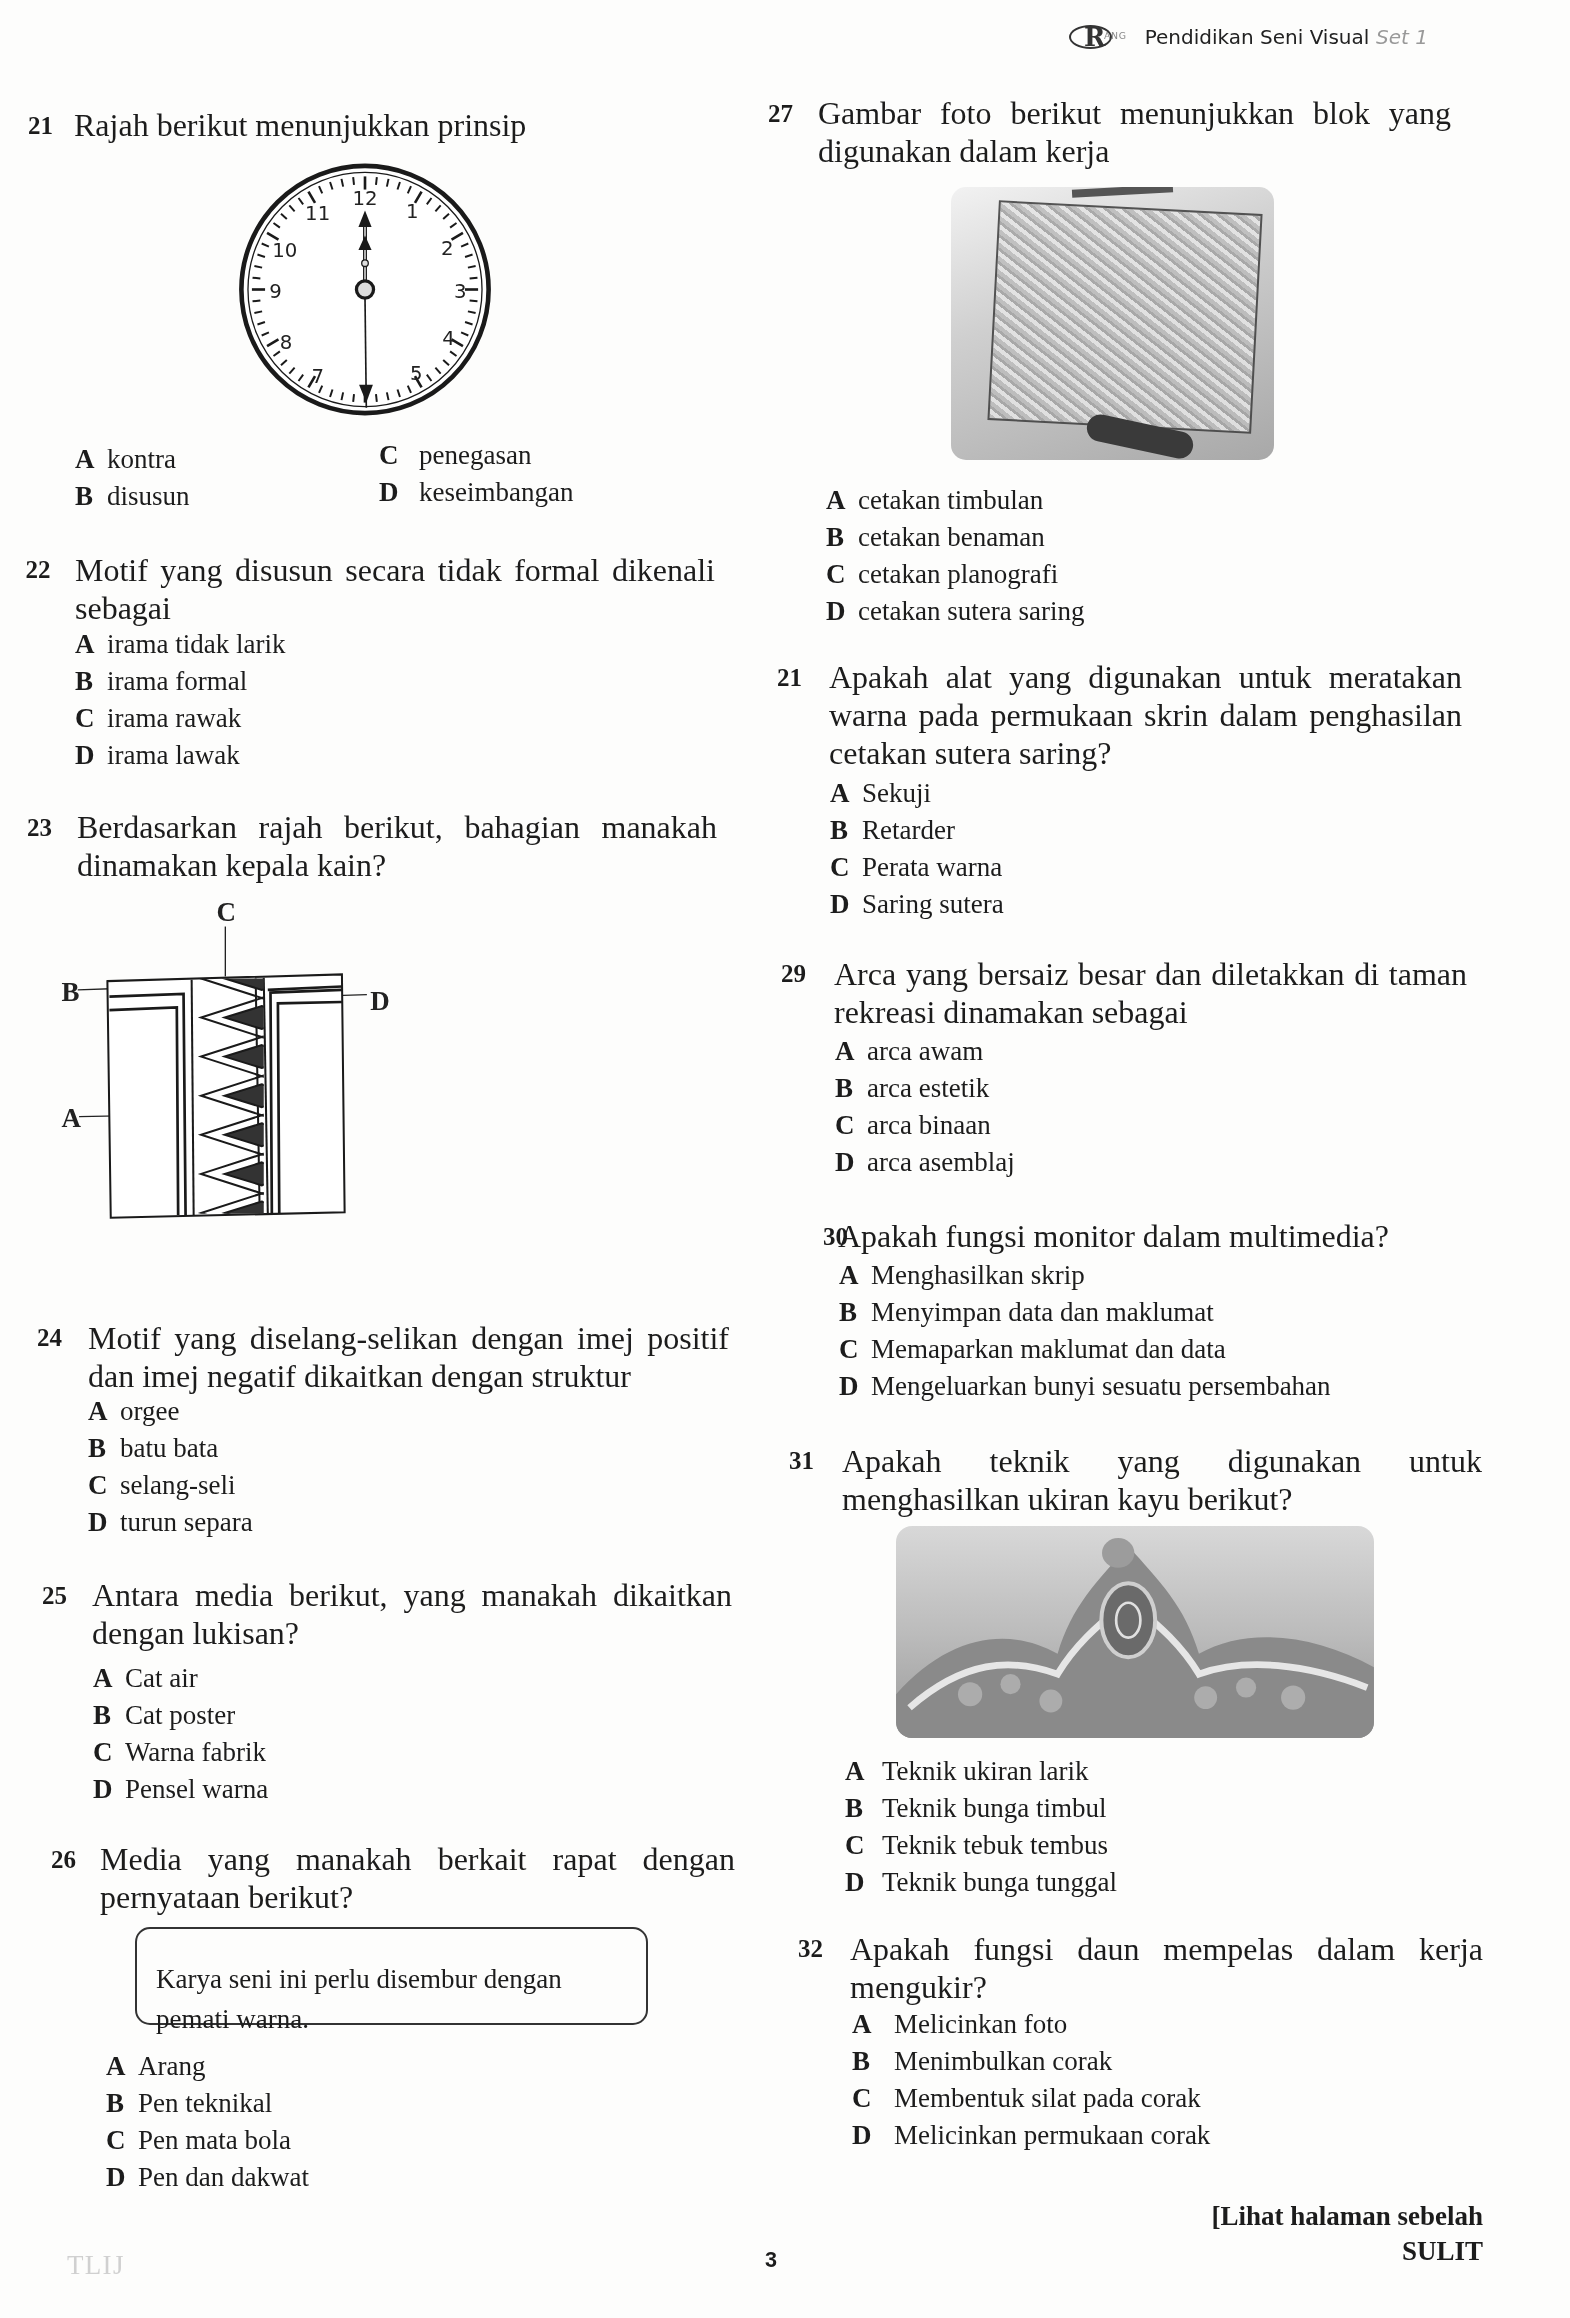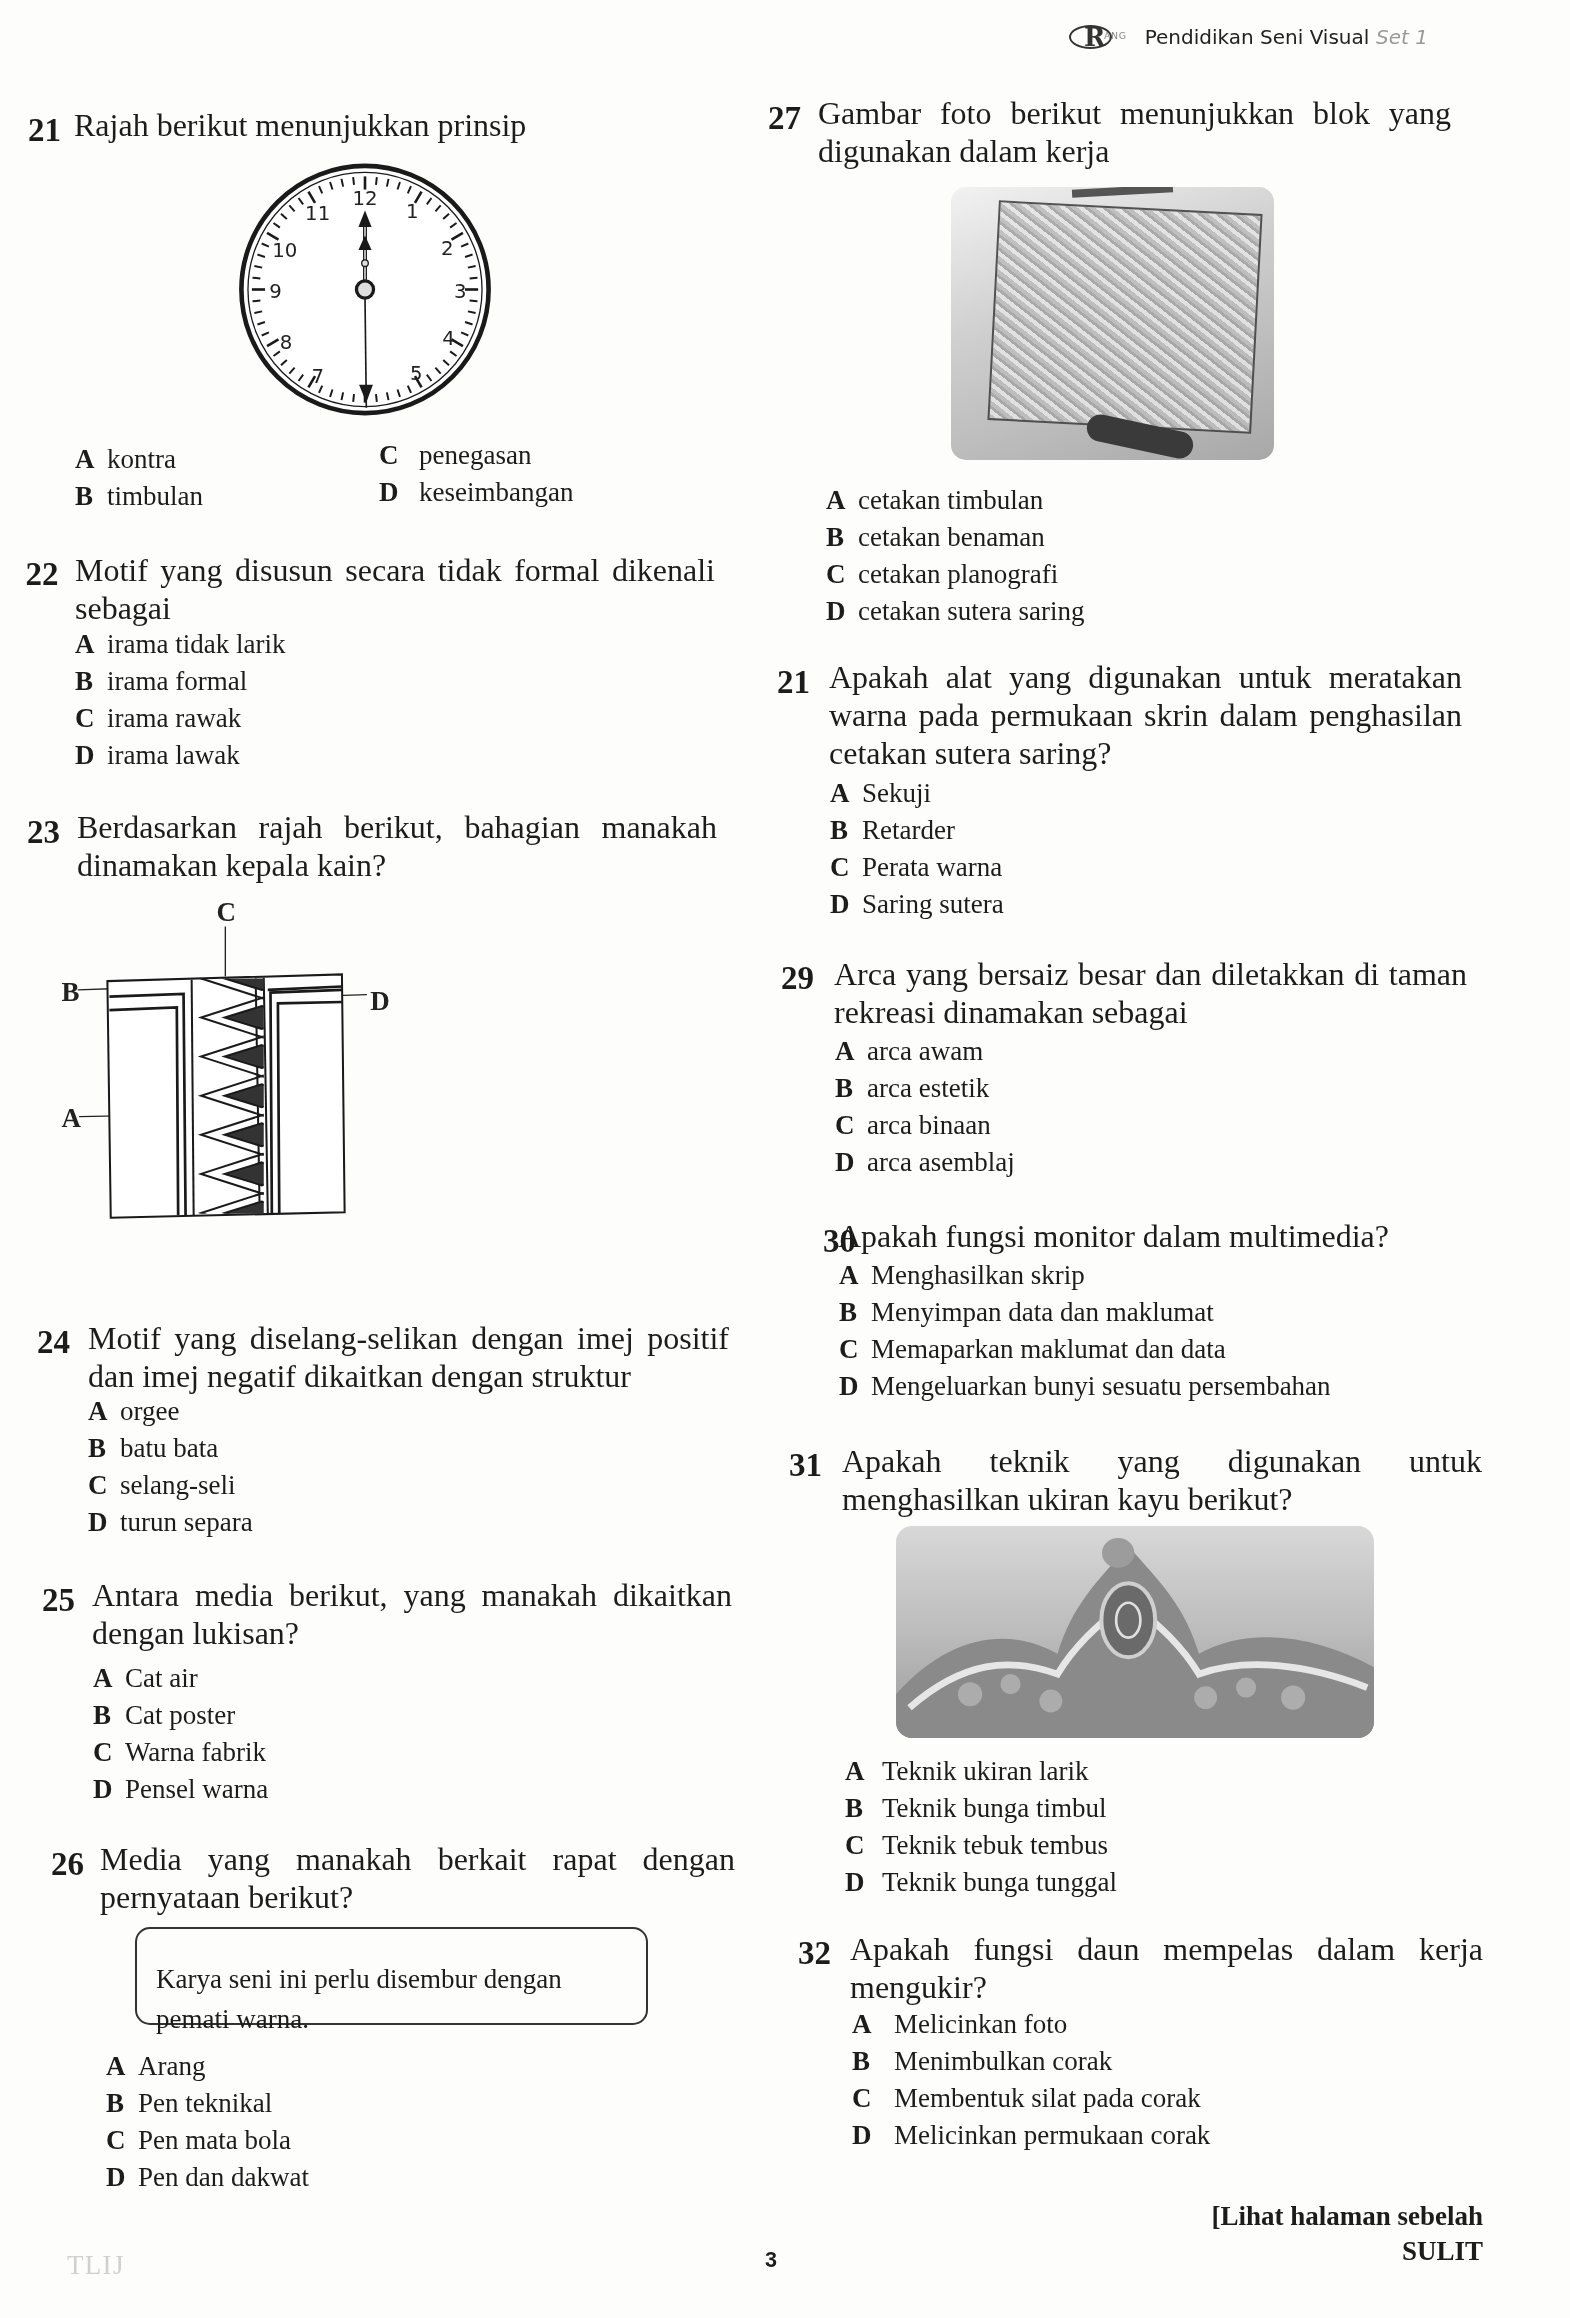--- a/index.html
+++ b/index.html
@@ -26,21 +26,21 @@
     position: absolute; left: 20px; top: 0px; font-family: "DejaVu Serif", serif;
     font-size: 25.6px; font-weight: bold; color: #333; line-height: 30px;
   }
   .logo .small {
     position: absolute; left: 40px; top: 8px; font-size: 9.4px; color: #888; letter-spacing: 0.7px;
   }
   .header-title { font-size: 20px; color: #222; white-space: nowrap; }
   .header-set { font-size: 20px; color: #999; font-style: italic; }
 
   .q { position: absolute; font-size: 32px; line-height: 38px; }
-  .qnum { position: absolute; font-weight: bold; font-size: 33px; }
+  .qnum { position: absolute; font-weight: bold; font-size: 25px; }
   .qtext { text-align: justify; text-align-last: left; }
   .opts { position: absolute; font-size: 27px; line-height: 37px; }
   .opt { display: flex; }
   .opt .l { width: 32px; font-weight: bold; flex-shrink: 0; }
   .opt .t { }
 
   .statement-box {
     position: absolute; left: 135px; top: 1927px; width: 513px; height: 98px;
     border: 2px solid #333; border-radius: 15px; box-sizing: border-box;
     padding: 30px 19px; font-size: 27px; line-height: 40px;
@@ -161,21 +161,21 @@
     <circle cx="200" cy="200" r="13" fill="#ddd" stroke="#1a1a1a" stroke-width="5"></circle>
   </svg>
 
   <div class="opts" style="left:75px; top:441px; width:350px;">
     <div class="opt">
         <span class="l">A</span>
         <span class="t">kontra</span>
       </div>
     <div class="opt">
         <span class="l">B</span>
-        <span class="t">timbulan</span>
+        <span class="t">disusun</span>
       </div>
   </div>
   <div class="opts" style="left:379px; top:437px; width:337px;">
     <div class="opt">
         <span class="l" style="width:40px;">C</span>
         <span class="t">penegasan</span>
       </div>
     <div class="opt">
         <span class="l" style="width:40px;">D</span>
         <span class="t">keseimbangan</span>

